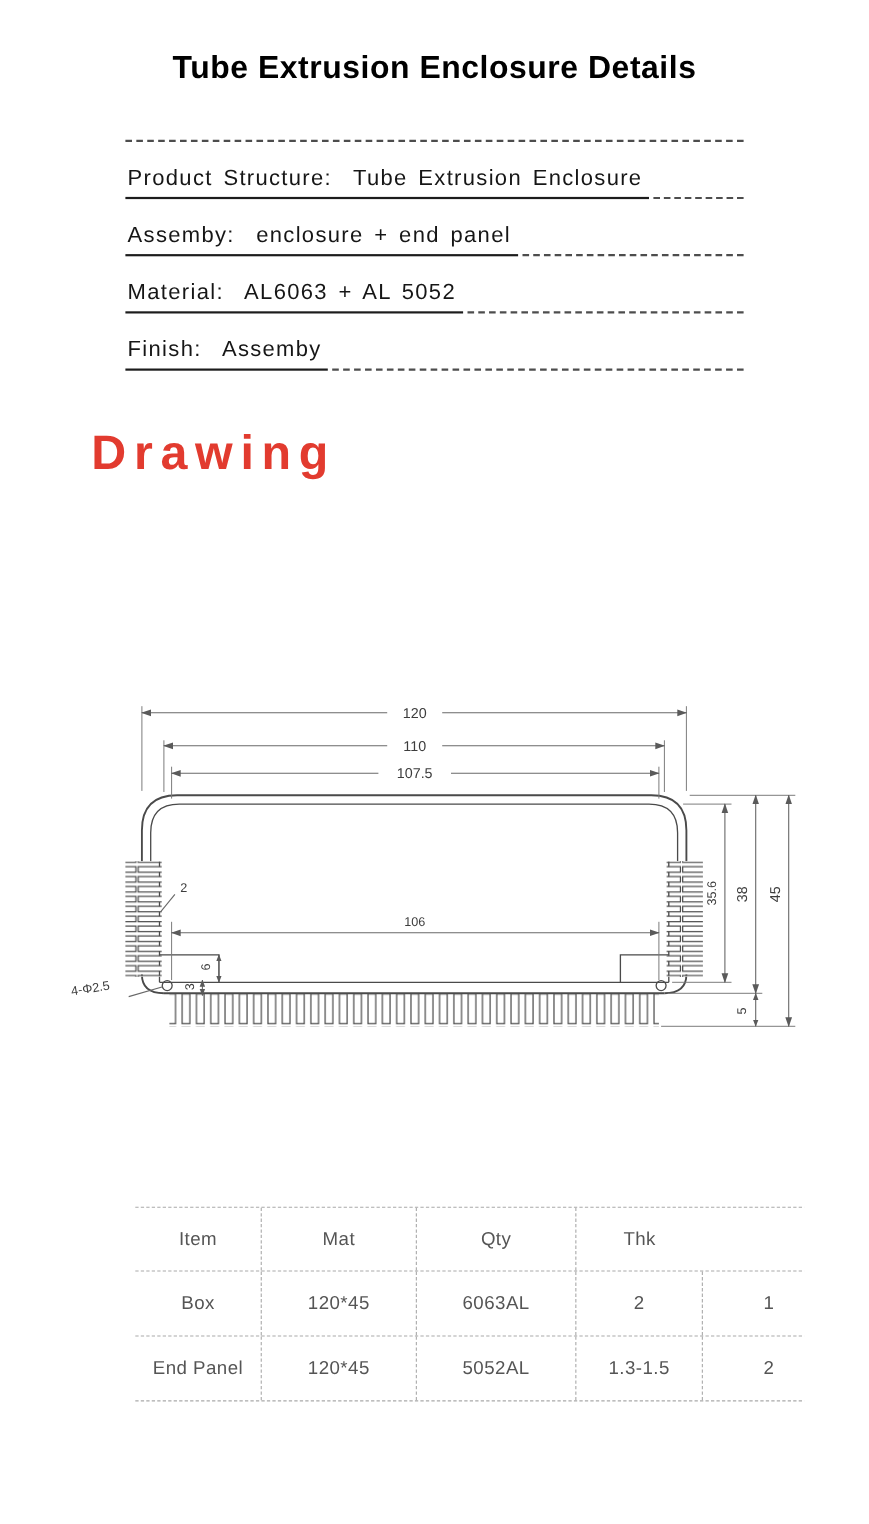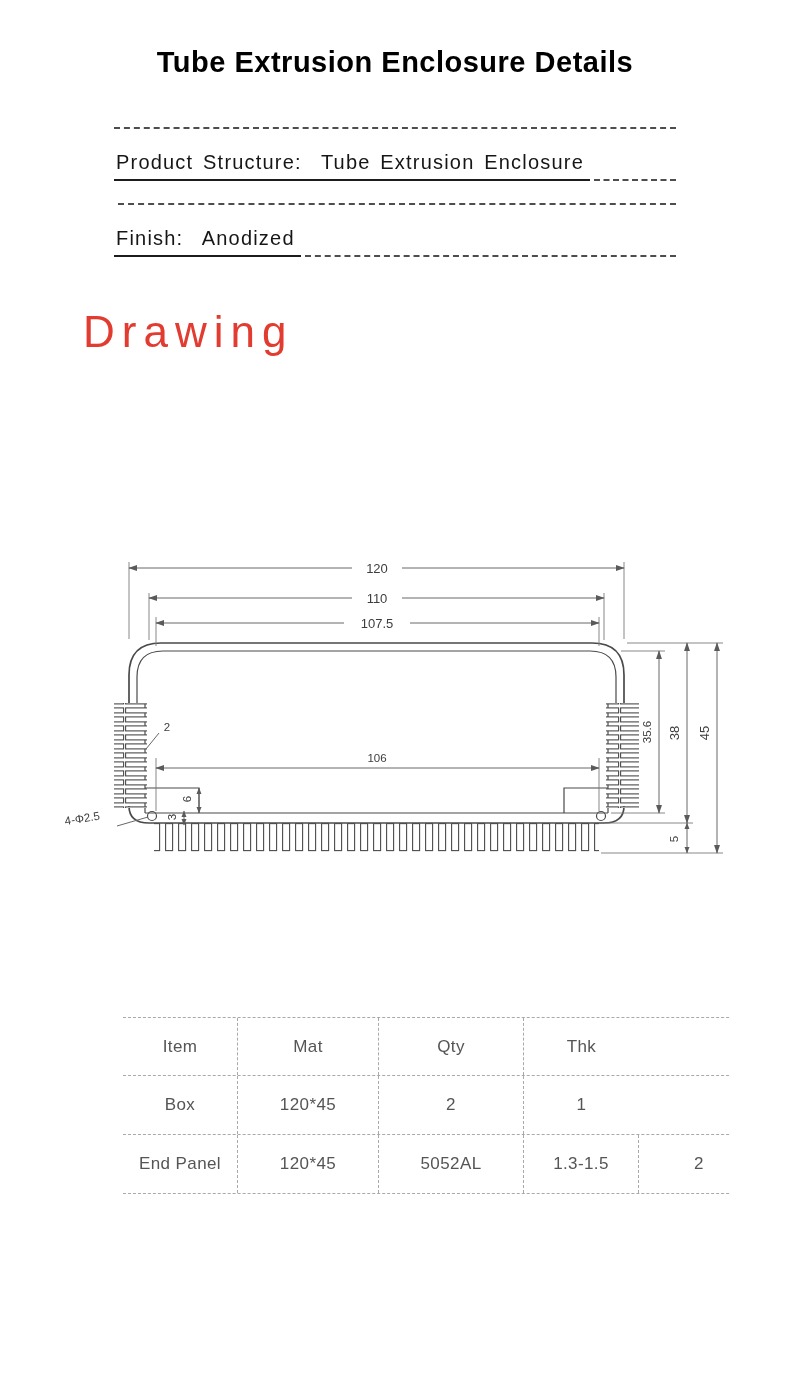--- a/index.html
+++ b/index.html
@@ -48,21 +48,21 @@
     border-bottom: 2px dashed #4d4d4d;
     margin-left: 4px;
     height: 0;
     align-self: flex-end;
   }
   .drawing-heading {
     margin: 50px 0 0 24px;
     color: #e23b2f;
     font-size: 44px;
     letter-spacing: 7px;
-    font-weight: 400;
+    font-weight: 700;
   }
   .svg-wrap {
     width: 700px;
     margin: 0 auto;
     padding-top: 196px;
   }
   svg { display: block; font-family: "Liberation Sans", sans-serif; }
   .profile { stroke: #4a4a4a; stroke-width: 1.7; fill: none; }
   .profile-thin { stroke: #4a4a4a; stroke-width: 1.2; fill: none; }
   .dim-line { stroke: #686868; stroke-width: 1; fill: none; }
@@ -99,24 +99,29 @@
 
   <div class="title">Tube Extrusion Enclosure Details</div>
 
   <div class="specs">
     <div class="specs-topline"></div>
     <div class="spec-row">
       <span class="spec-text">Product Structure:  Tube Extrusion Enclosure</span>
       <span class="spec-fill"></span>
     </div>
     <div class="spec-row">
-      <span class="spec-fill"></span>
-    </div>
-    <div class="spec-row">
-      <span class="spec-text">Finish:  Anodized</span>
+      <span class="spec-text">Assemby:  enclosure + end panel</span>
+      <span class="spec-fill"></span>
+    </div>
+    <div class="spec-row">
+      <span class="spec-text">Material:  AL6063 + AL 5052</span>
+      <span class="spec-fill"></span>
+    </div>
+    <div class="spec-row">
+      <span class="spec-text">Finish:  Assemby</span>
       <span class="spec-fill"></span>
     </div>
   </div>
 
   <div class="drawing-heading">Drawing</div>
 
   <div class="svg-wrap">
     <svg width="700" height="320" viewBox="0 0 700 320">
       <defs>
         <marker id="arw" viewBox="0 0 10 10" refX="9.2" refY="5" markerWidth="9" markerHeight="9" orient="auto-start-reverse">
@@ -229,20 +234,21 @@
   <div class="spec-table">
     <div class="t-row header">
       <div class="t-cell">Item</div>
       <div class="t-cell">Mat</div>
       <div class="t-cell">Qty</div>
       <div class="t-cell">Thk</div>
     </div>
     <div class="t-row">
       <div class="t-cell">Box</div>
       <div class="t-cell">120*45</div>
+      <div class="t-cell">6063AL</div>
       <div class="t-cell">2</div>
       <div class="t-cell">1</div>
     </div>
     <div class="t-row">
       <div class="t-cell">End Panel</div>
       <div class="t-cell">120*45</div>
       <div class="t-cell">5052AL</div>
       <div class="t-cell">1.3-1.5</div>
       <div class="t-cell">2</div>
     </div>

